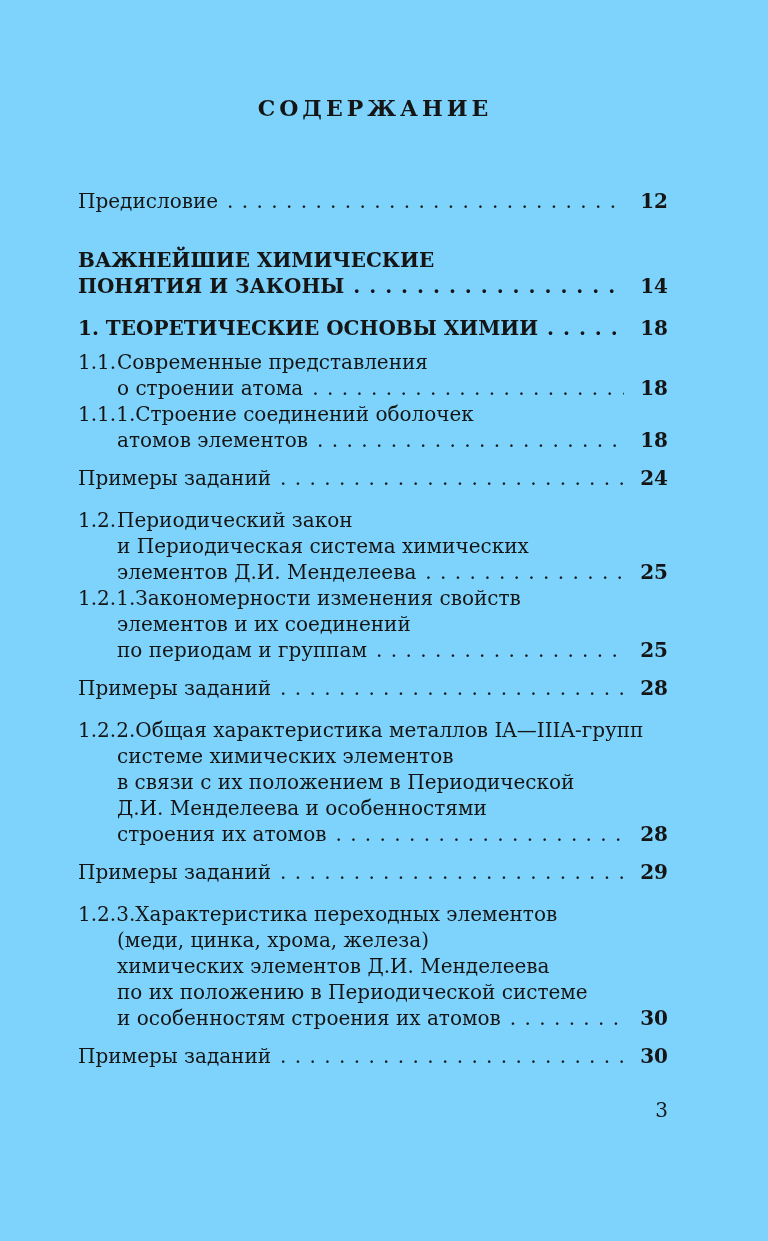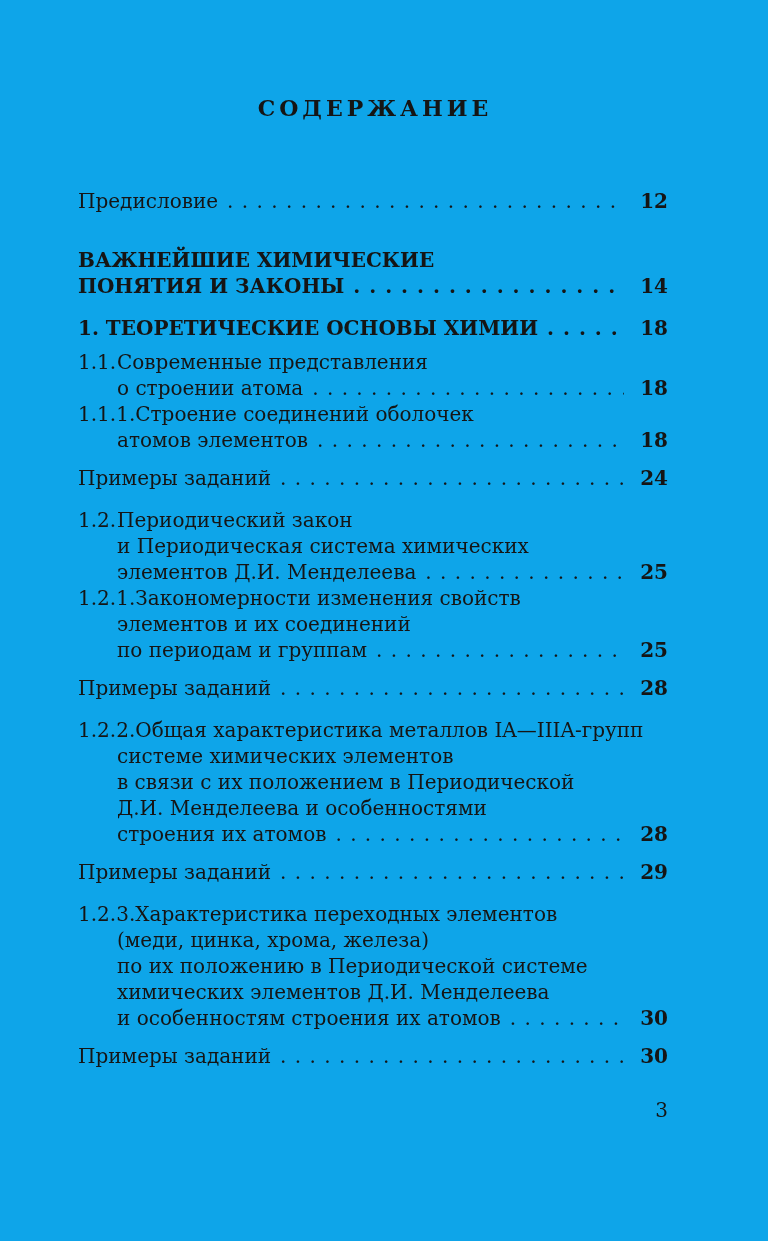--- a/index.html
+++ b/index.html
@@ -12,21 +12,21 @@
     height: 1241px;
     font-family: "DejaVu Serif", serif;
     color: #151515;
     overflow: hidden;
   }
   .page {
     box-sizing: border-box;
     width: 768px;
     height: 1241px;
     padding: 92px 100px 0 78px;
-    background: #0ea5e9;
+    background: #7dd3fc;
   }
   .doc-title {
     text-align: center;
     font-size: 22px;
     font-weight: 700;
     letter-spacing: 4px;
     padding-left: 4px; 
     line-height: 32px;
     margin-bottom: 64px;
   }
@@ -169,22 +169,22 @@
       <div class="entry examples">
         <div class="line first leader">
           <span class="txt">Примеры заданий</span>
           <span class="dots"></span>
           <span class="pg">29</span>
         </div>
       </div>
       <div class="entry section">
         <div class="line first"><span class="num">1.2.3.</span><span class="txt">Характеристика переходных элементов</span></div>
         <div class="line"><span class="txt">(меди, цинка, хрома, железа)</span></div>
+        <div class="line"><span class="txt">химических элементов Д.И. Менделеева</span></div>
         <div class="line"><span class="txt">по их положению в Периодической системе</span></div>
-        <div class="line"><span class="txt">химических элементов Д.И. Менделеева</span></div>
         <div class="line leader">
           <span class="txt">и особенностям строения их атомов</span>
           <span class="dots"></span>
           <span class="pg">30</span>
         </div>
       </div>
       <div class="entry examples">
         <div class="line first leader">
           <span class="txt">Примеры заданий</span>
           <span class="dots"></span>

